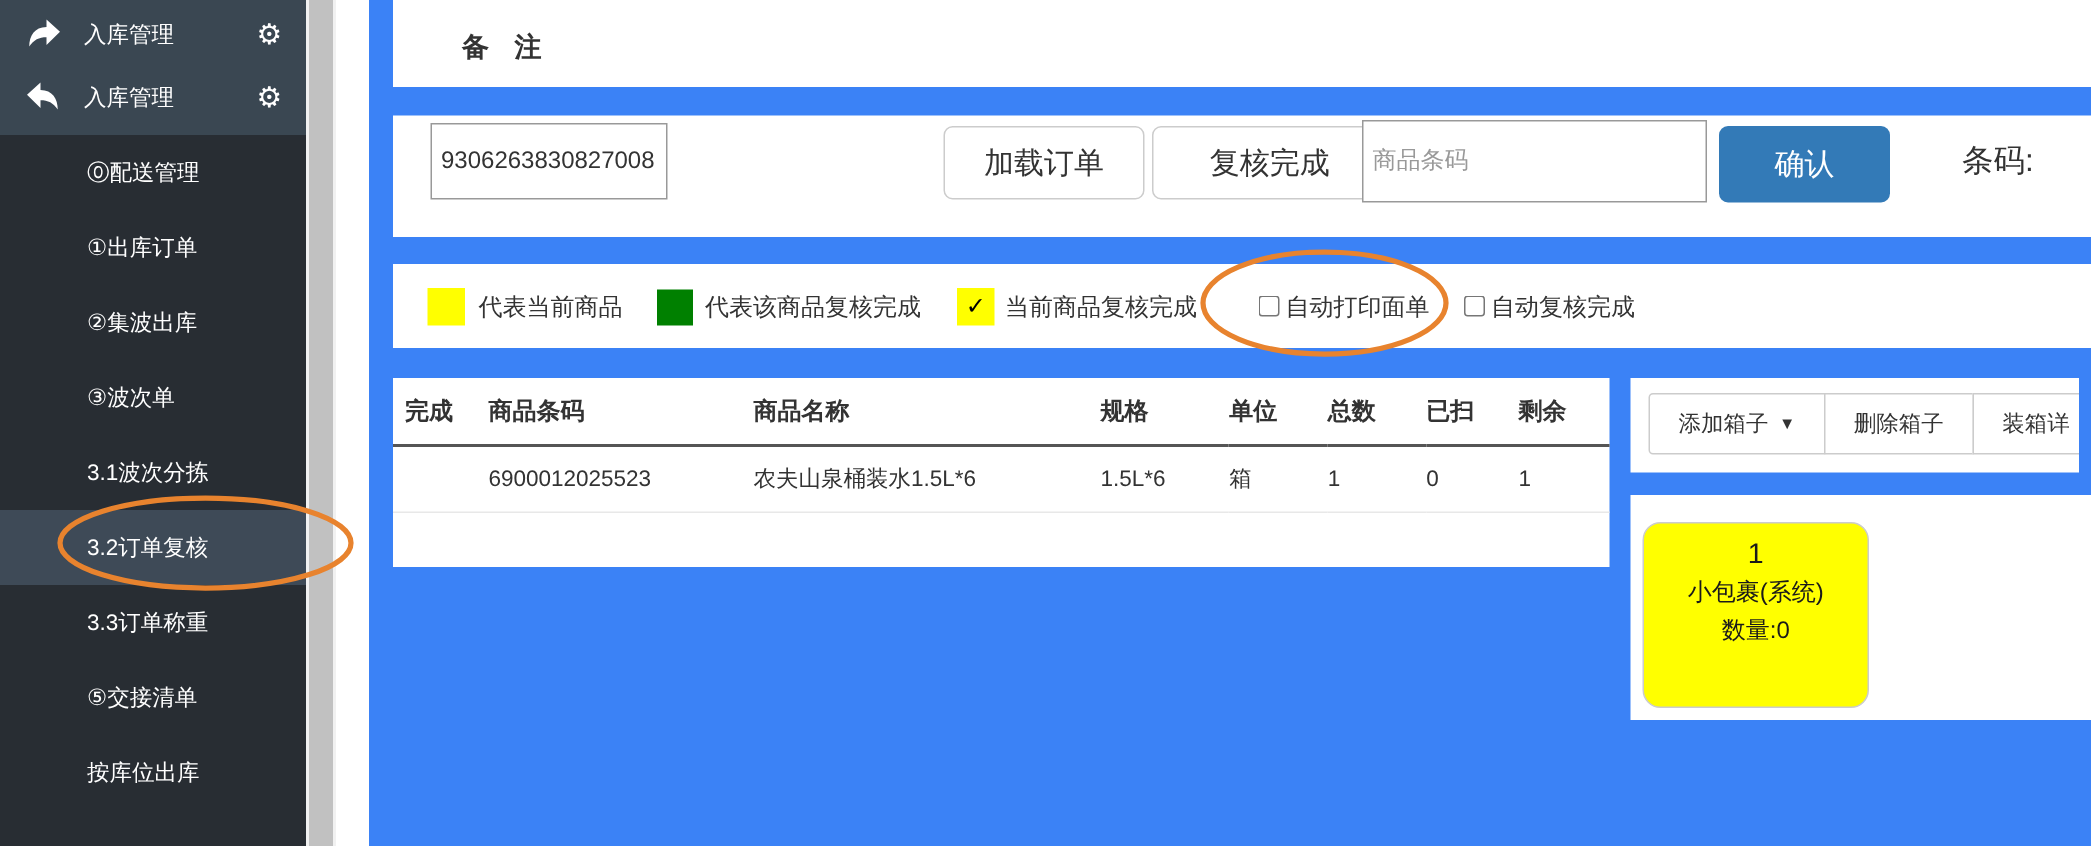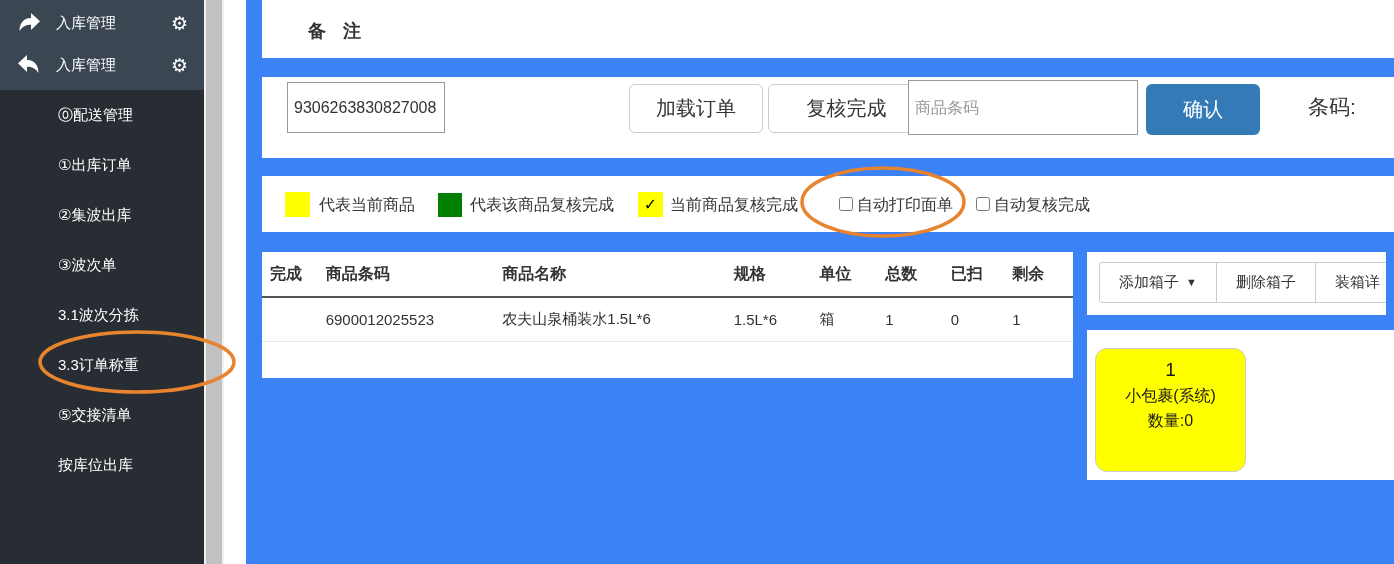--- a/index.html
+++ b/index.html
@@ -98,20 +98,21 @@
       <span class="head-label">入库管理</span>
       <span class="gear">⚙</span>
     </div>
   </div>
   <nav class="menu">
     <div class="menu-item">⓪配送管理</div>
     <div class="menu-item">①出库订单</div>
     <div class="menu-item">②集波出库</div>
     <div class="menu-item">③波次单</div>
     <div class="menu-item">3.1波次分拣</div>
+    <div class="menu-item active">3.2订单复核</div>
     <div class="menu-item">3.3订单称重</div>
     <div class="menu-item">⑤交接清单</div>
     <div class="menu-item">按库位出库</div>
   </nav>
 </aside>
 
 <div class="scrollbar">
   <div class="thumb"></div>
 </div>
 

